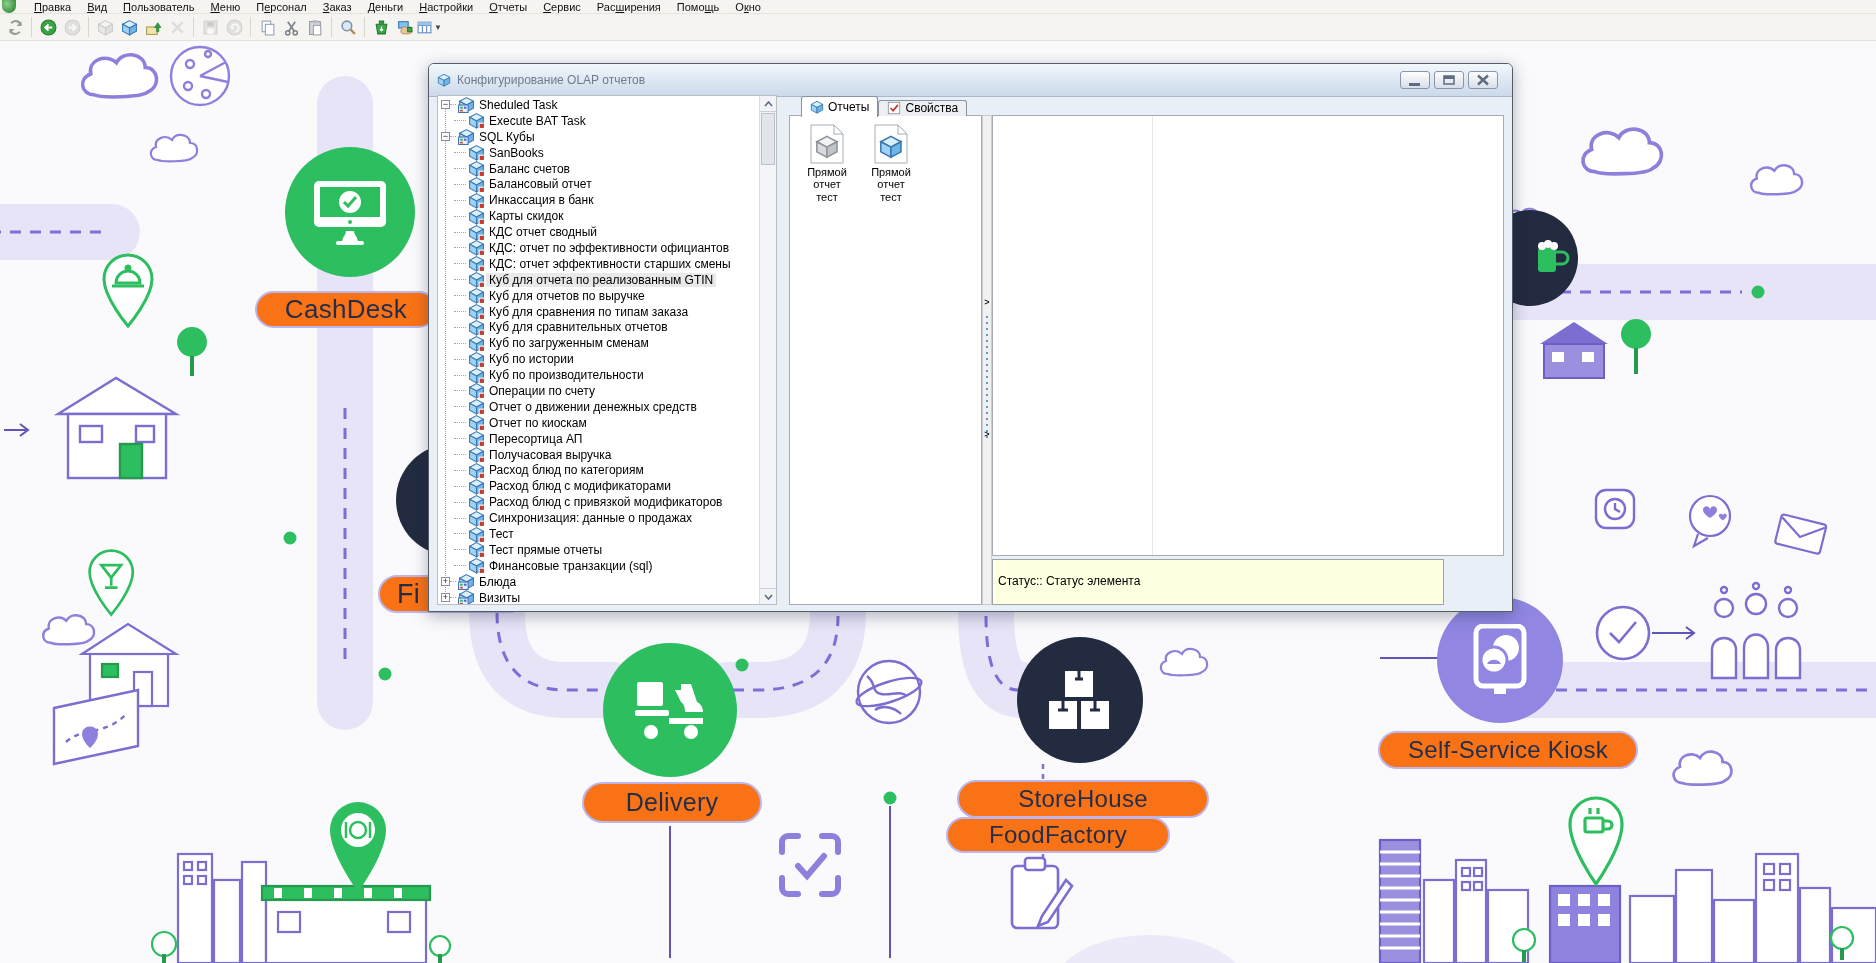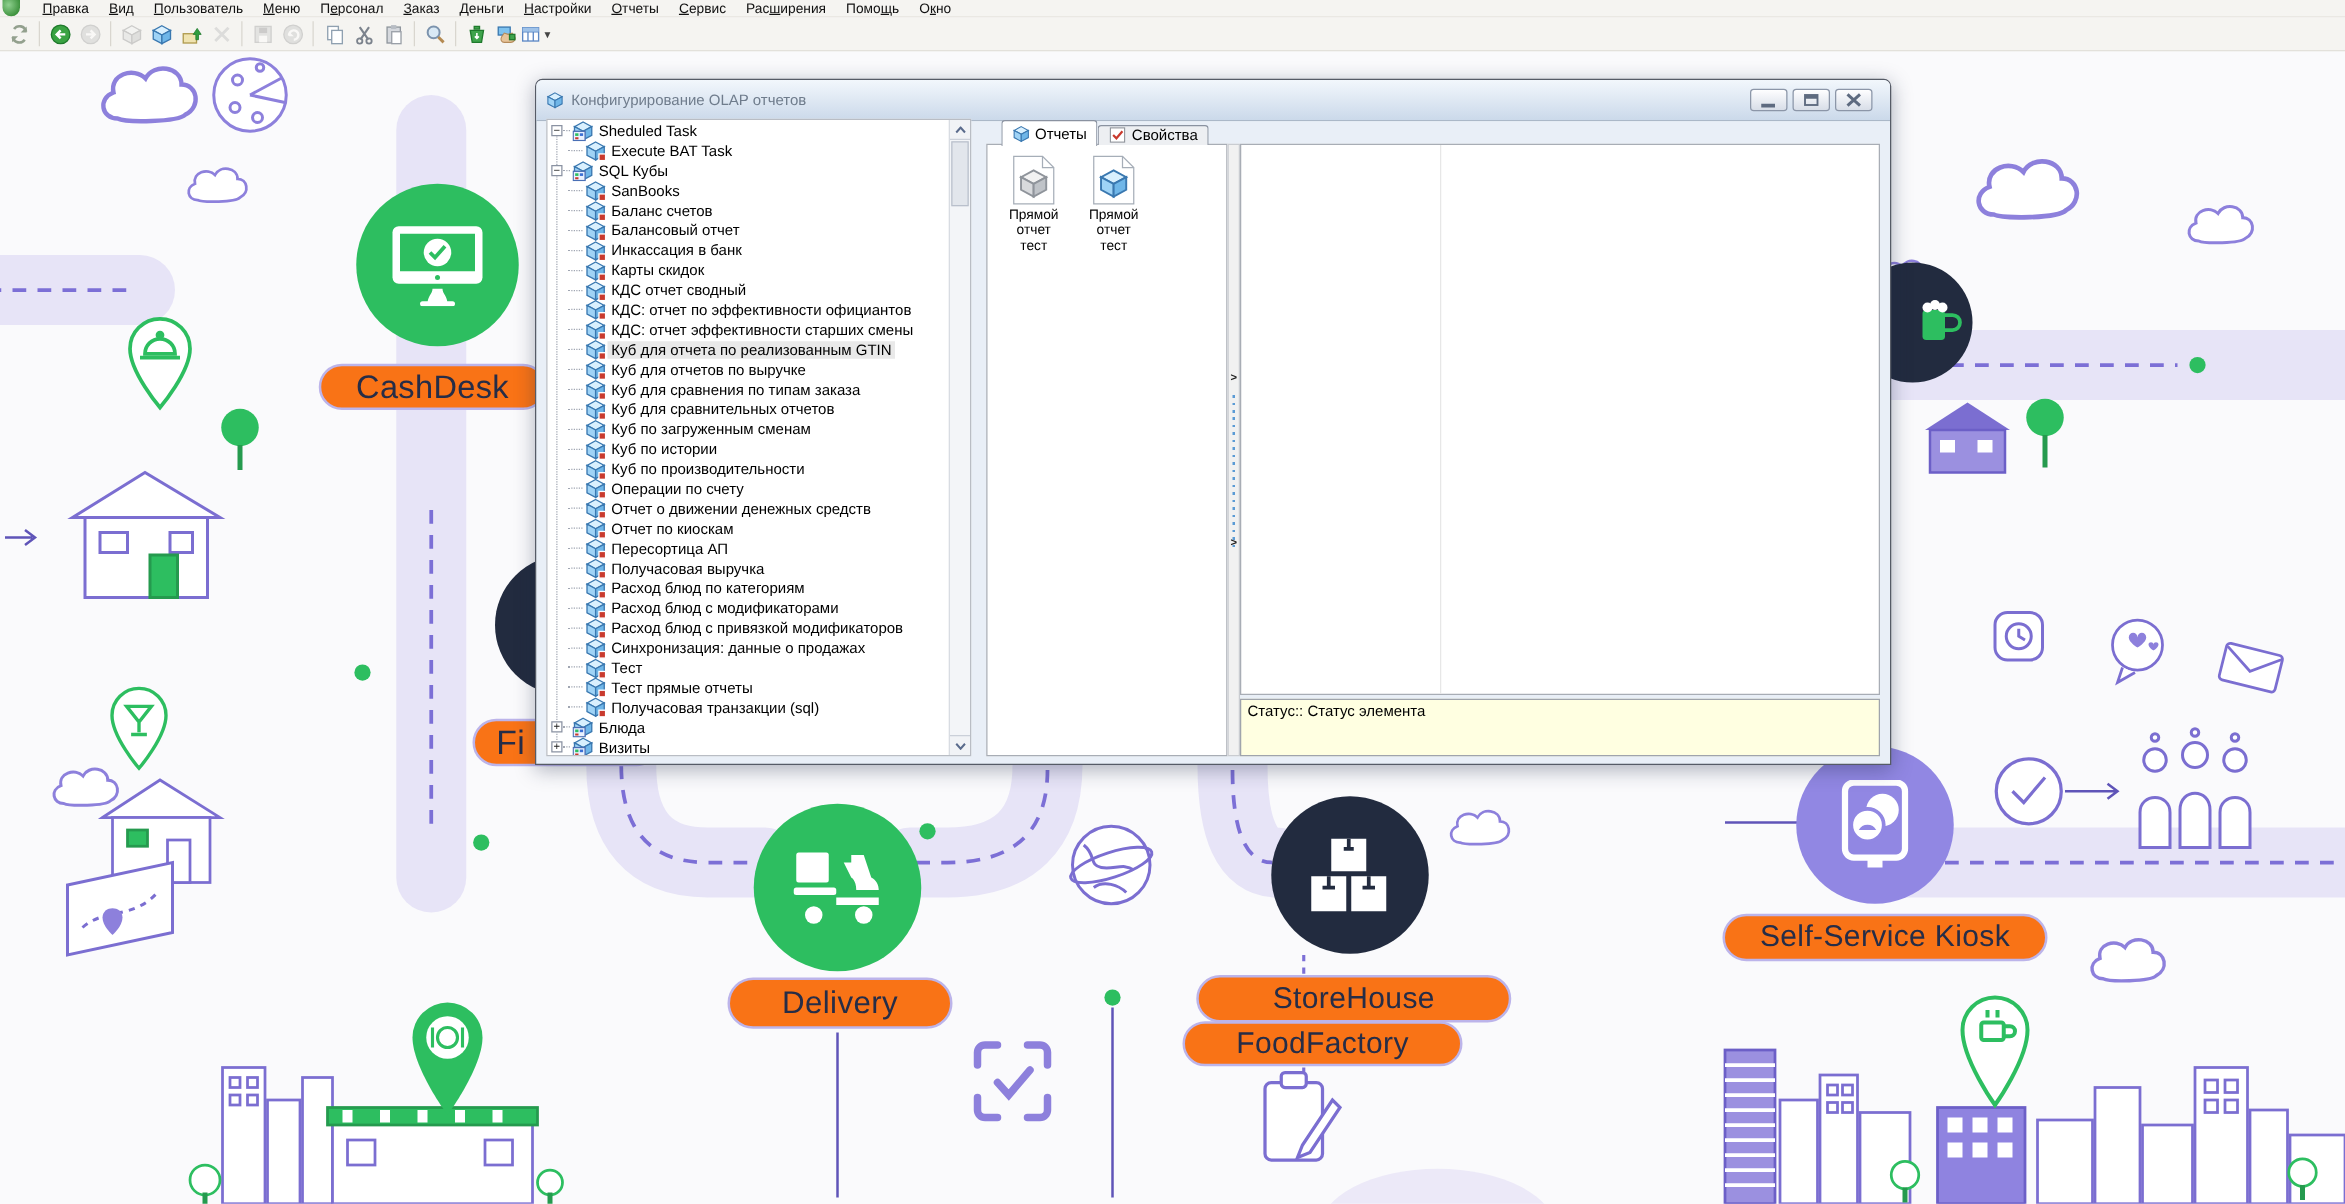--- a/index.html
+++ b/index.html
@@ -56,22 +56,22 @@
   .rep-item{position:absolute;top:8px;width:62px;text-align:center;font-size:11px;line-height:1.12;color:#000}
   .rep-item svg{display:block;margin:0 auto 2px}
   .splitter{position:absolute;left:553px;top:51px;width:10px;height:490px;background:#F1F1F1;
     border:1px solid #C9CCD1}
   .split-dots{position:absolute;left:3px;top:200px;height:125px;width:2px;
     background-image:repeating-linear-gradient(#5B9BD5 0 2px,transparent 2px 6px)}
   .sp-btn{position:absolute;left:0;width:8px;height:16px;font-size:9px;font-weight:bold;color:#222;
     display:flex;align-items:center;justify-content:center;cursor:pointer}
   .main-area{position:absolute;left:563px;top:51px;width:512px;height:441px;background:#fff;border:1px solid #A8ADB5}
   .vline{position:absolute;left:159px;top:0;bottom:0;width:1px;background:#E7E7E7}
-  .status{position:absolute;left:563px;top:495px;width:512px;height:46px;background:#FFFFE1;
-    border:1px solid #9FA4AC;font-size:12px;color:#000;padding:2px 5px}
+  .status{position:absolute;left:563px;top:495px;width:452px;height:46px;background:#FFFFE1;
+    border:1px solid #9FA4AC;font-size:12px;color:#000;padding:14px 5px}
 </style>
 </head>
 <body>
 
 <div class="wall">
 <svg class="bg" width="1876" height="963" viewBox="0 0 1876 963">
 
   <g stroke="#E7E4F7" stroke-width="56" fill="none" stroke-linecap="round">
     <path d="M-30 232H112"></path>
     <path d="M345 104V702"></path>
@@ -907,21 +907,21 @@
         <div class="trow">
           <span class="stub long"></span>
           <span class="ticon">
             <svg viewBox="0 0 16 16" width="17" height="17">
               <path d="M8 1.5 14.5 5 8 8.5 1.5 5Z" fill="#D9F0FE" stroke="#3A78B0" stroke-width="1"></path>
               <path d="M1.5 5 8 8.5V15L1.5 11.5Z" fill="#9FD3F6" stroke="#3A78B0" stroke-width="1"></path>
               <path d="M14.5 5 8 8.5V15L14.5 11.5Z" fill="#6FB6E8" stroke="#3A78B0" stroke-width="1"></path>
               <rect x="10.5" y="10.5" width="5" height="5" fill="#C93A2E" stroke="#fff"></rect>
             </svg>
           </span>
-          <span class="tlabel">Получасовая транзакции (sql)</span>
+          <span class="tlabel">Финансовые транзакции (sql)</span>
         </div>
         <div class="trow">
           <span class="pm">+</span>
           <span class="stub"></span>
           <span class="ticon">
             <svg viewBox="0 0 16 16" width="17" height="17">
               <path d="M8 1.5 14.5 5 8 8.5 1.5 5Z" fill="#D9F0FE" stroke="#3A78B0" stroke-width="1"></path>
               <path d="M1.5 5 8 8.5V15L1.5 11.5Z" fill="#9FD3F6" stroke="#3A78B0" stroke-width="1"></path>
               <path d="M14.5 5 8 8.5V15L14.5 11.5Z" fill="#6FB6E8" stroke="#3A78B0" stroke-width="1"></path>
               <rect x="0.5" y="8.5" width="9" height="7" fill="#EAF2FF" stroke="#4A6FB5"></rect>

